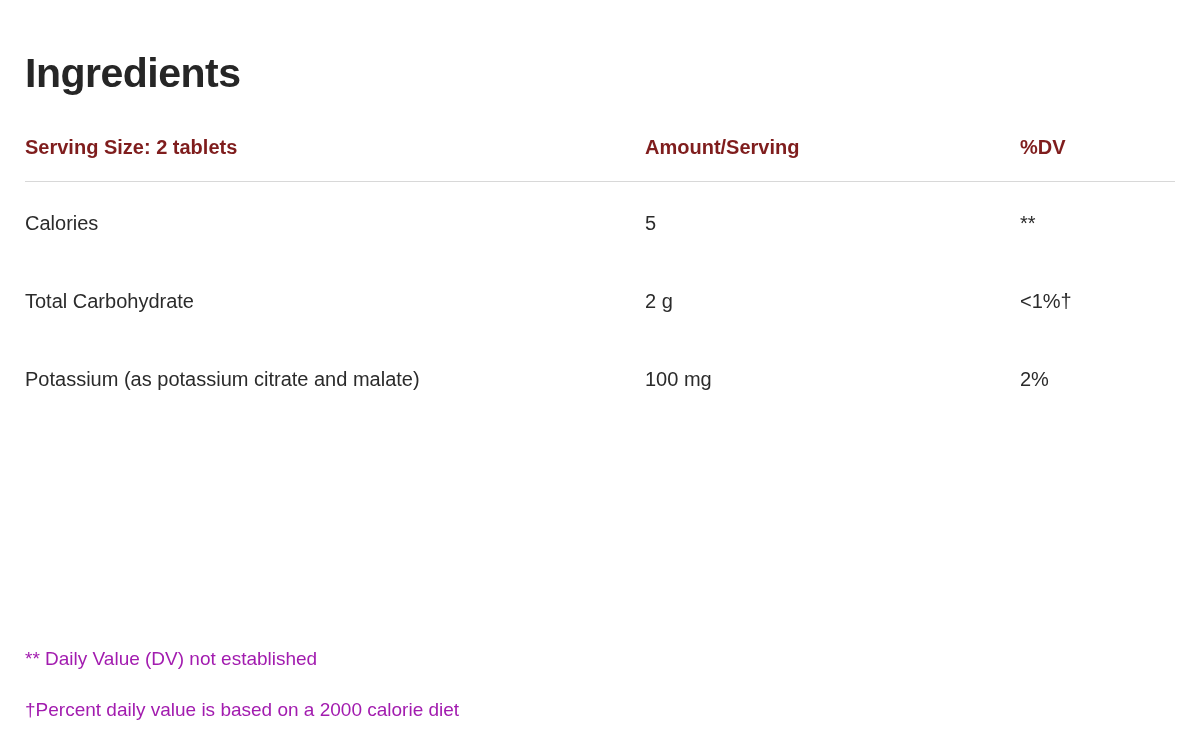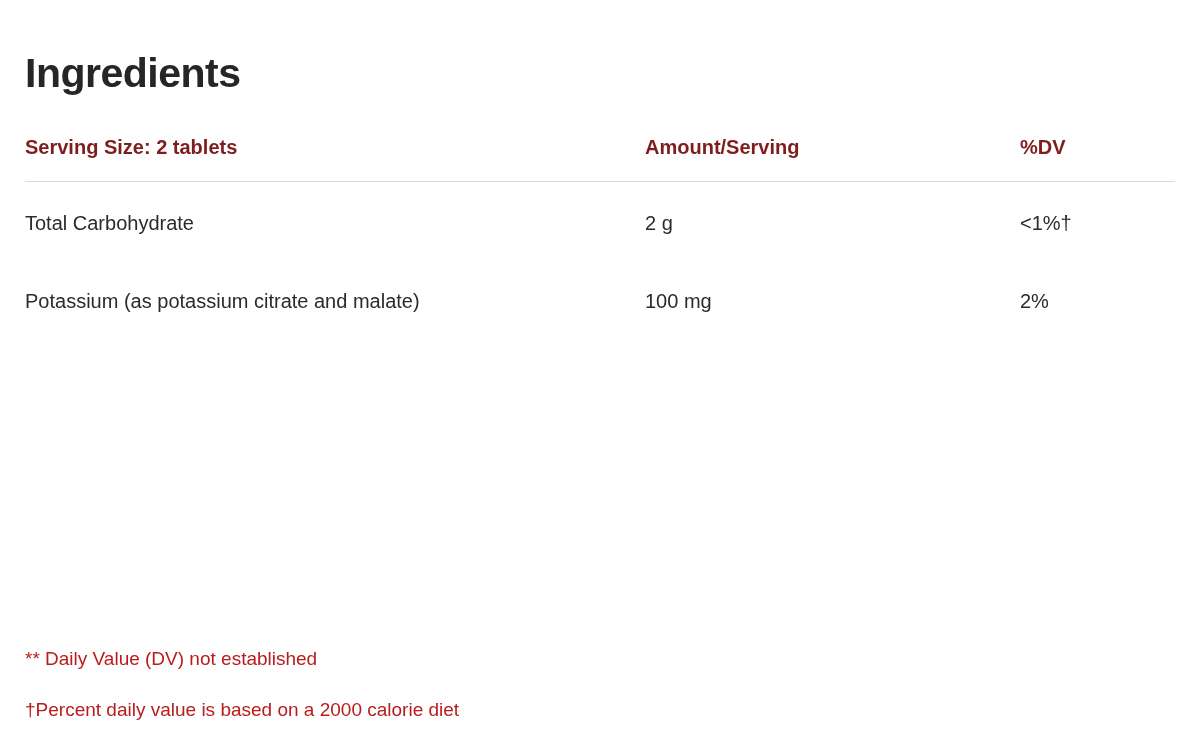--- a/index.html
+++ b/index.html
@@ -62,21 +62,21 @@
   .col-dv       { width: 155px; }
   .ingredients-table tbody tr:first-child td { padding-top: 26px; }
   .footnotes {
     position: absolute;
     left: 25px;
     top: 645px;
     width: 1150px;
   }
   .footnote {
     font-size: 19px;
-    color: #b91c1c;
+    color: #a21caf;
     line-height: 1.5;
     margin: 0 0 22px 0;
   }
 </style>
 </head>
 <body>
 
 <div class="page">
 
   <h1 class="title">Ingredients</h1>
@@ -84,20 +84,25 @@
   <table class="ingredients-table">
     <thead>
       <tr>
         <th class="col-nutrient">Serving Size: 2 tablets</th>
         <th class="col-amount">Amount/Serving</th>
         <th class="col-dv">%DV</th>
       </tr>
     </thead>
     <tbody>
       <tr>
+        <td class="col-nutrient">Calories</td>
+        <td class="col-amount">5</td>
+        <td class="col-dv">**</td>
+      </tr>
+      <tr>
         <td class="col-nutrient">Total Carbohydrate</td>
         <td class="col-amount">2 g</td>
         <td class="col-dv">&lt;1%†</td>
       </tr>
       <tr>
         <td class="col-nutrient">Potassium (as potassium citrate and malate)</td>
         <td class="col-amount">100 mg</td>
         <td class="col-dv">2%</td>
       </tr>
     </tbody>

